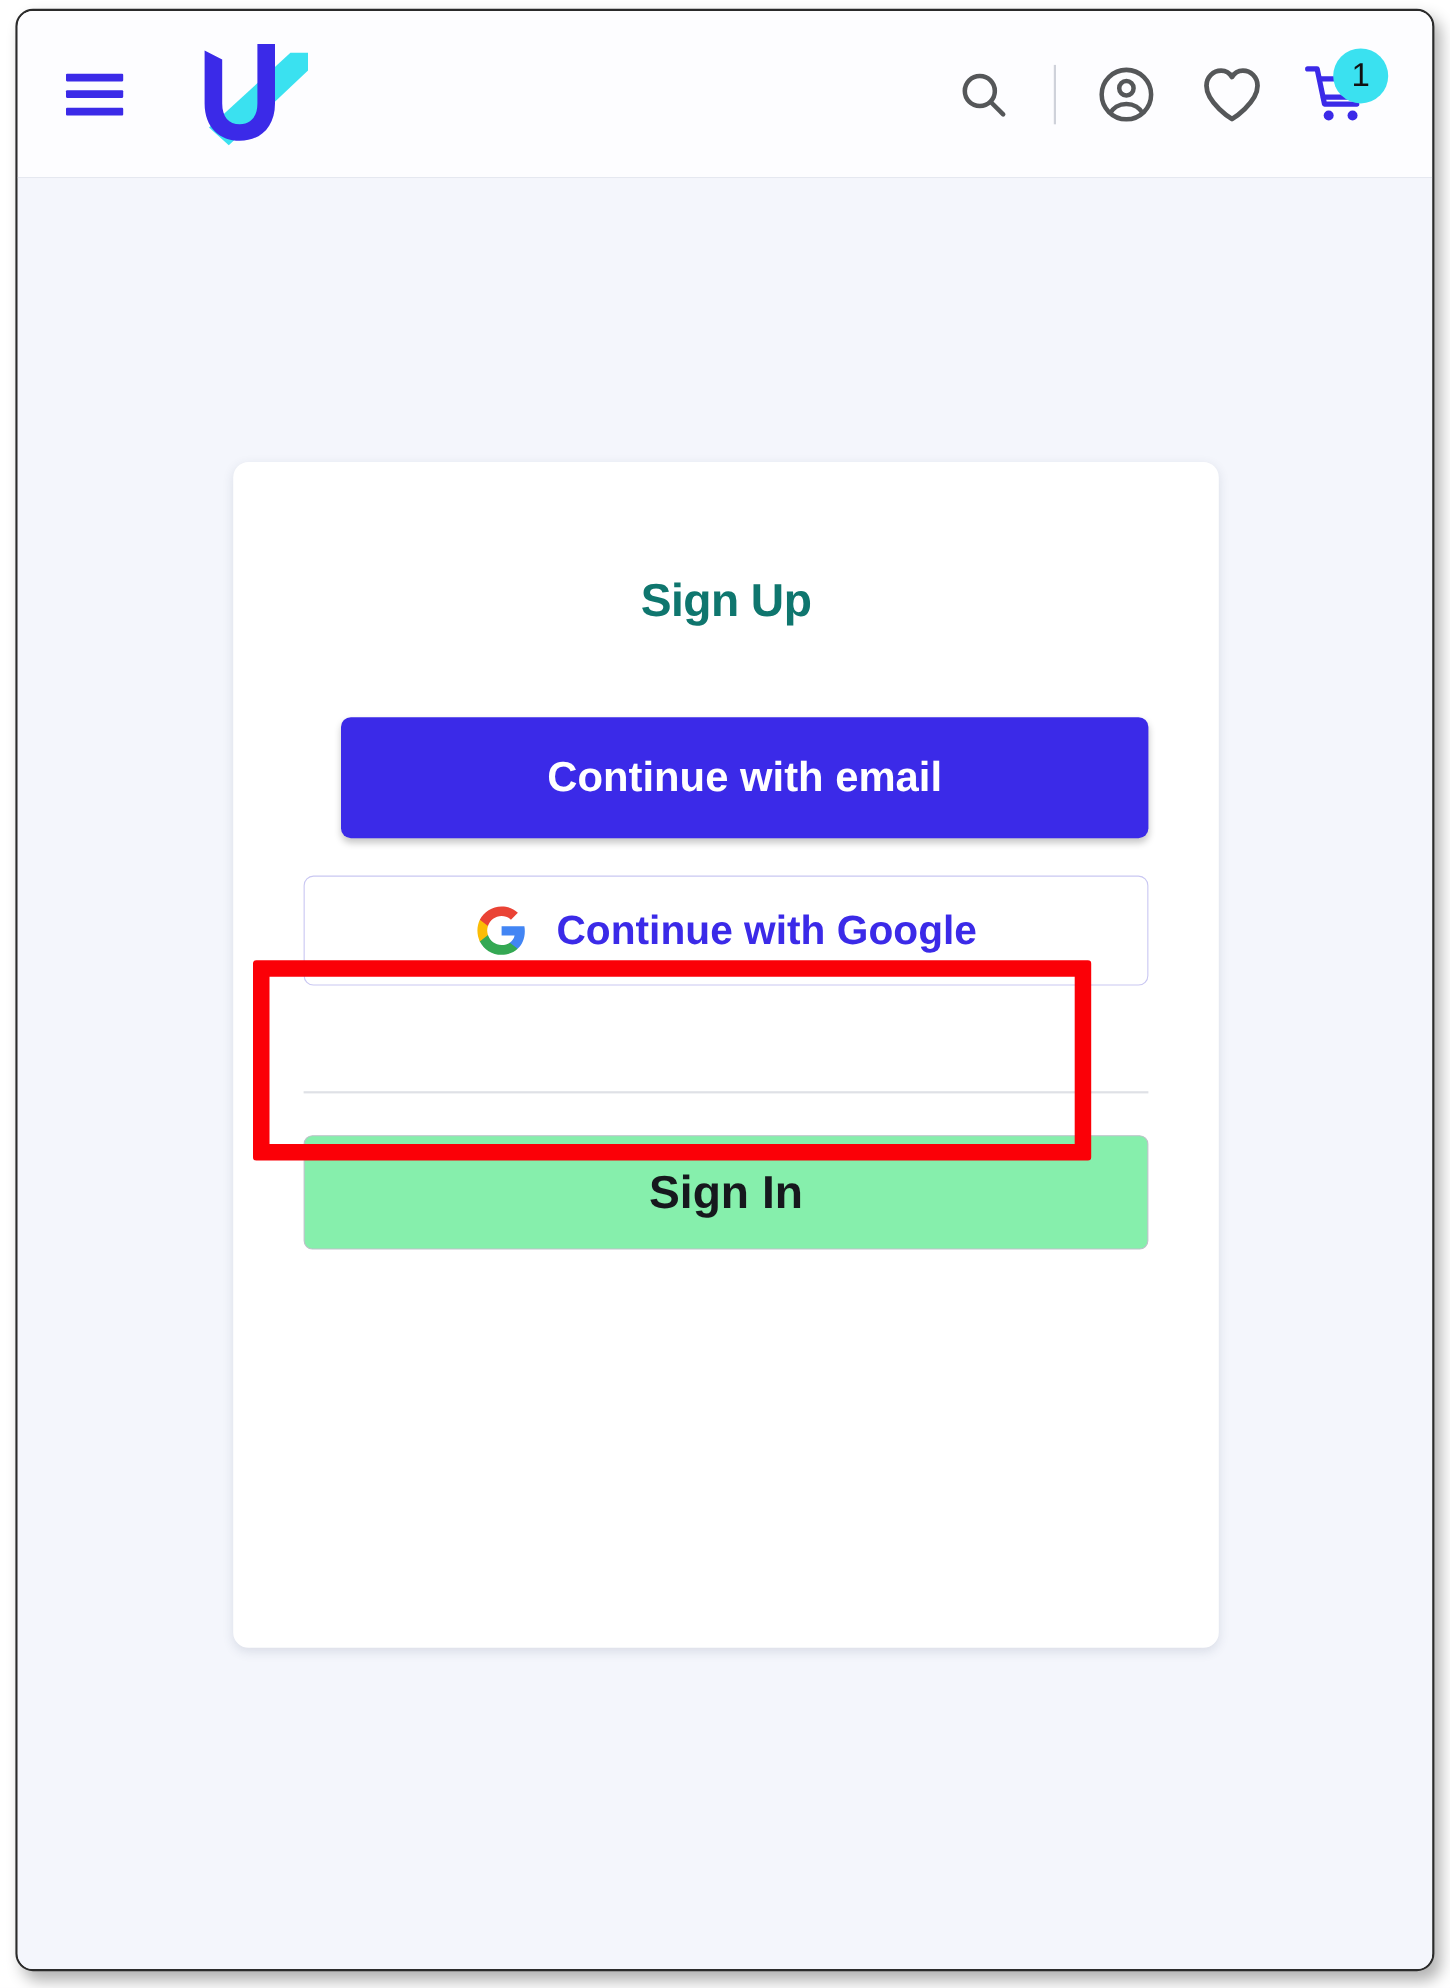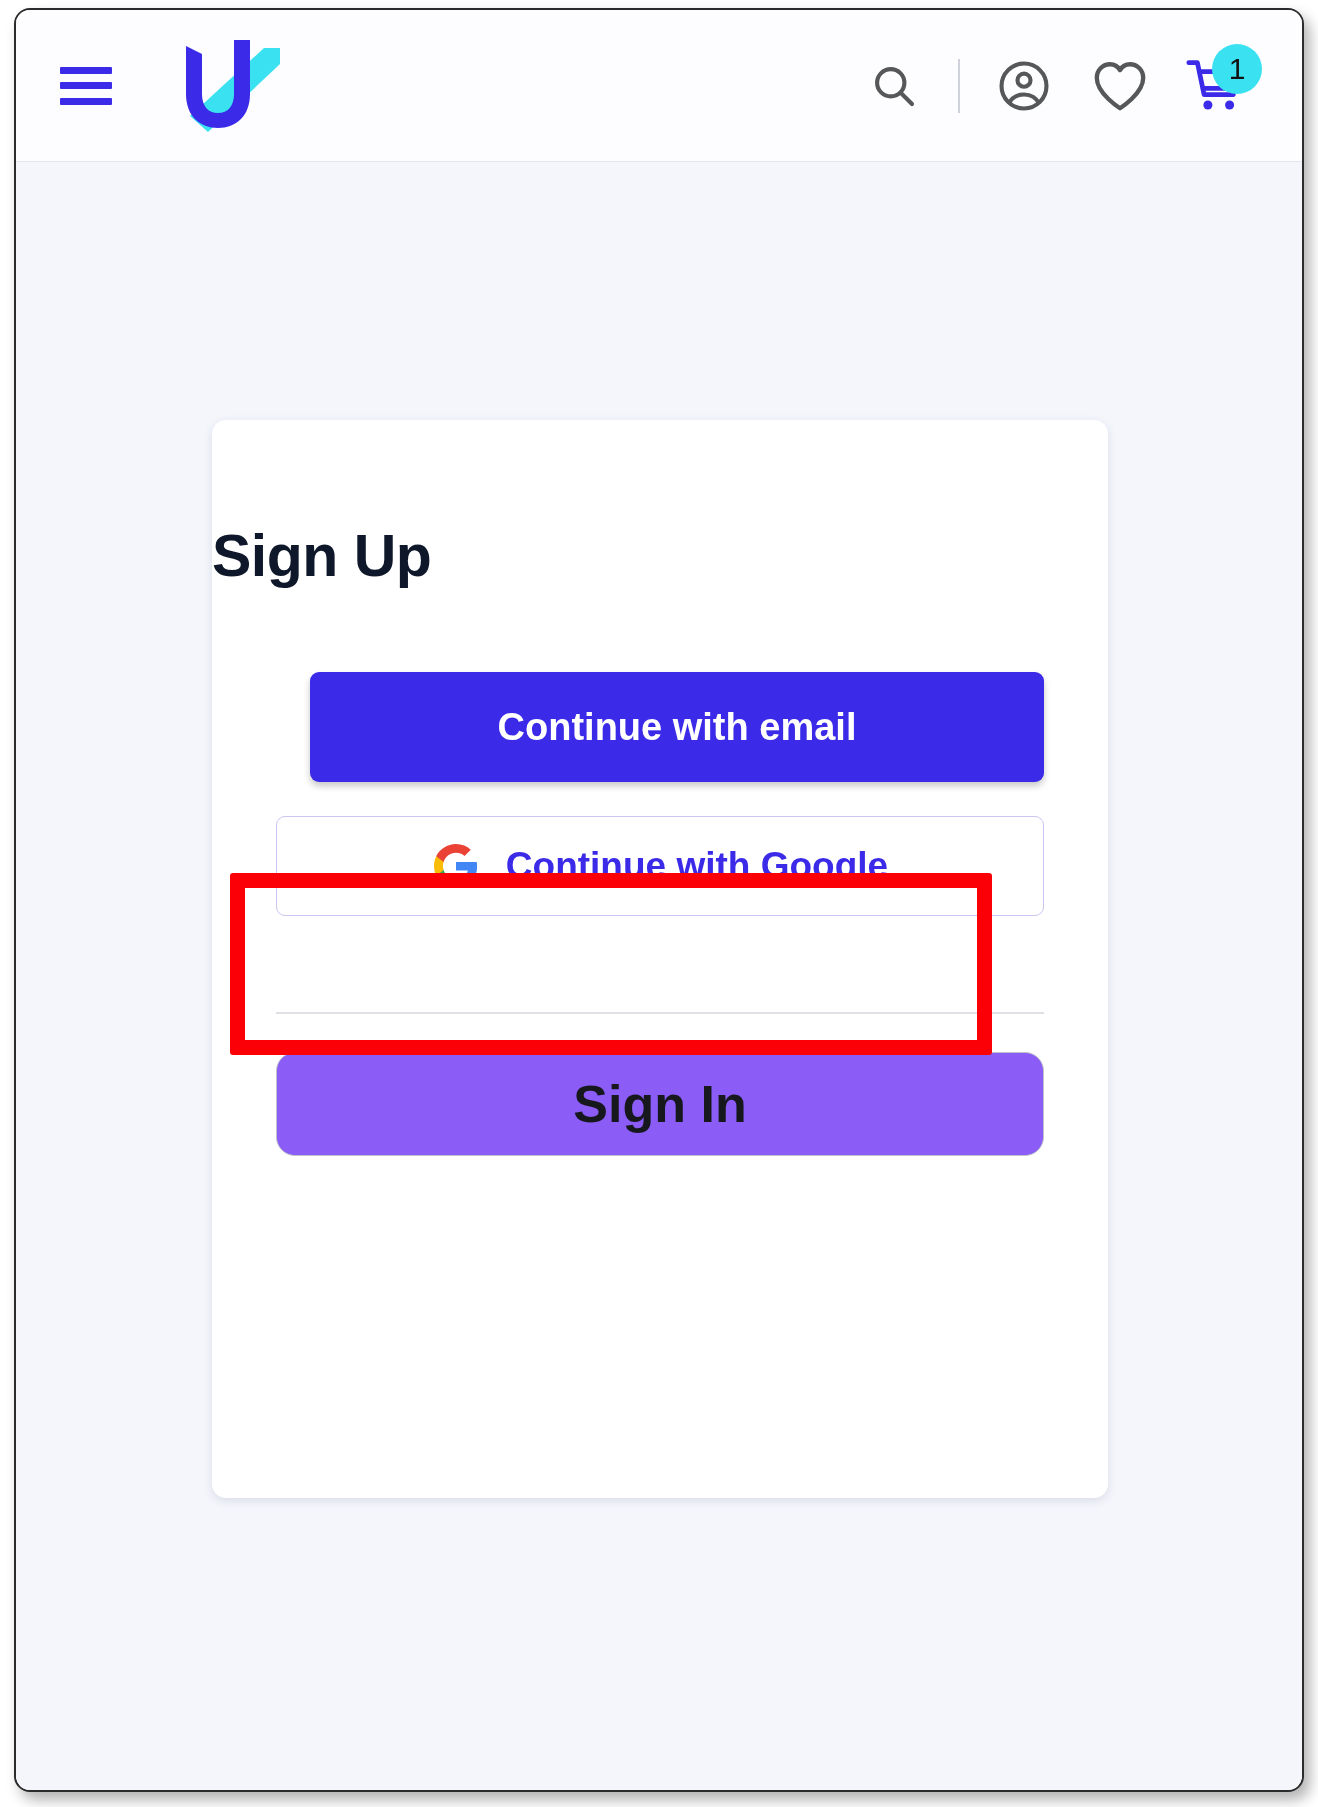--- a/index.html
+++ b/index.html
@@ -123,23 +123,24 @@
     left: 196px;
     top: 258px;
     width: 896px;
     height: 1078px;
     background: #ffffff;
     border-radius: 14px;
     box-shadow: 0 3px 10px rgba(50,60,90,0.13);
   }
 
   .card-title {
-    font-size: 59px;
+    text-align: center;
+    font-size: 42px;
     font-weight: bold;
-    color: #0f172a;
+    color: #0f766e;
     letter-spacing: -0.5px;
     padding-top: 102px;
   }
 
   .card-inner {
     padding: 0 64px;
   }
 
   
   .btn-email-wrap {
@@ -212,25 +213,25 @@
     text-align: center;
     font-size: 37px;
     color: #2c2f36;
     font-weight: normal;
   }
 
   .btn-signin {
     margin-top: 38px;
     width: 100%;
     height: 104px;
-    background: #8b5cf6;
+    background: #86efac;
     border: 1px solid #bdc1c9;
-    border-radius: 19px;
+    border-radius: 8px;
     font-family: "Liberation Sans", sans-serif;
-    font-size: 52px;
+    font-size: 42px;
     font-weight: bold;
     color: #16181d;
     cursor: pointer;
   }
 </style>
 </head>
 <body>
 
 <div class="screen-frame">
 

